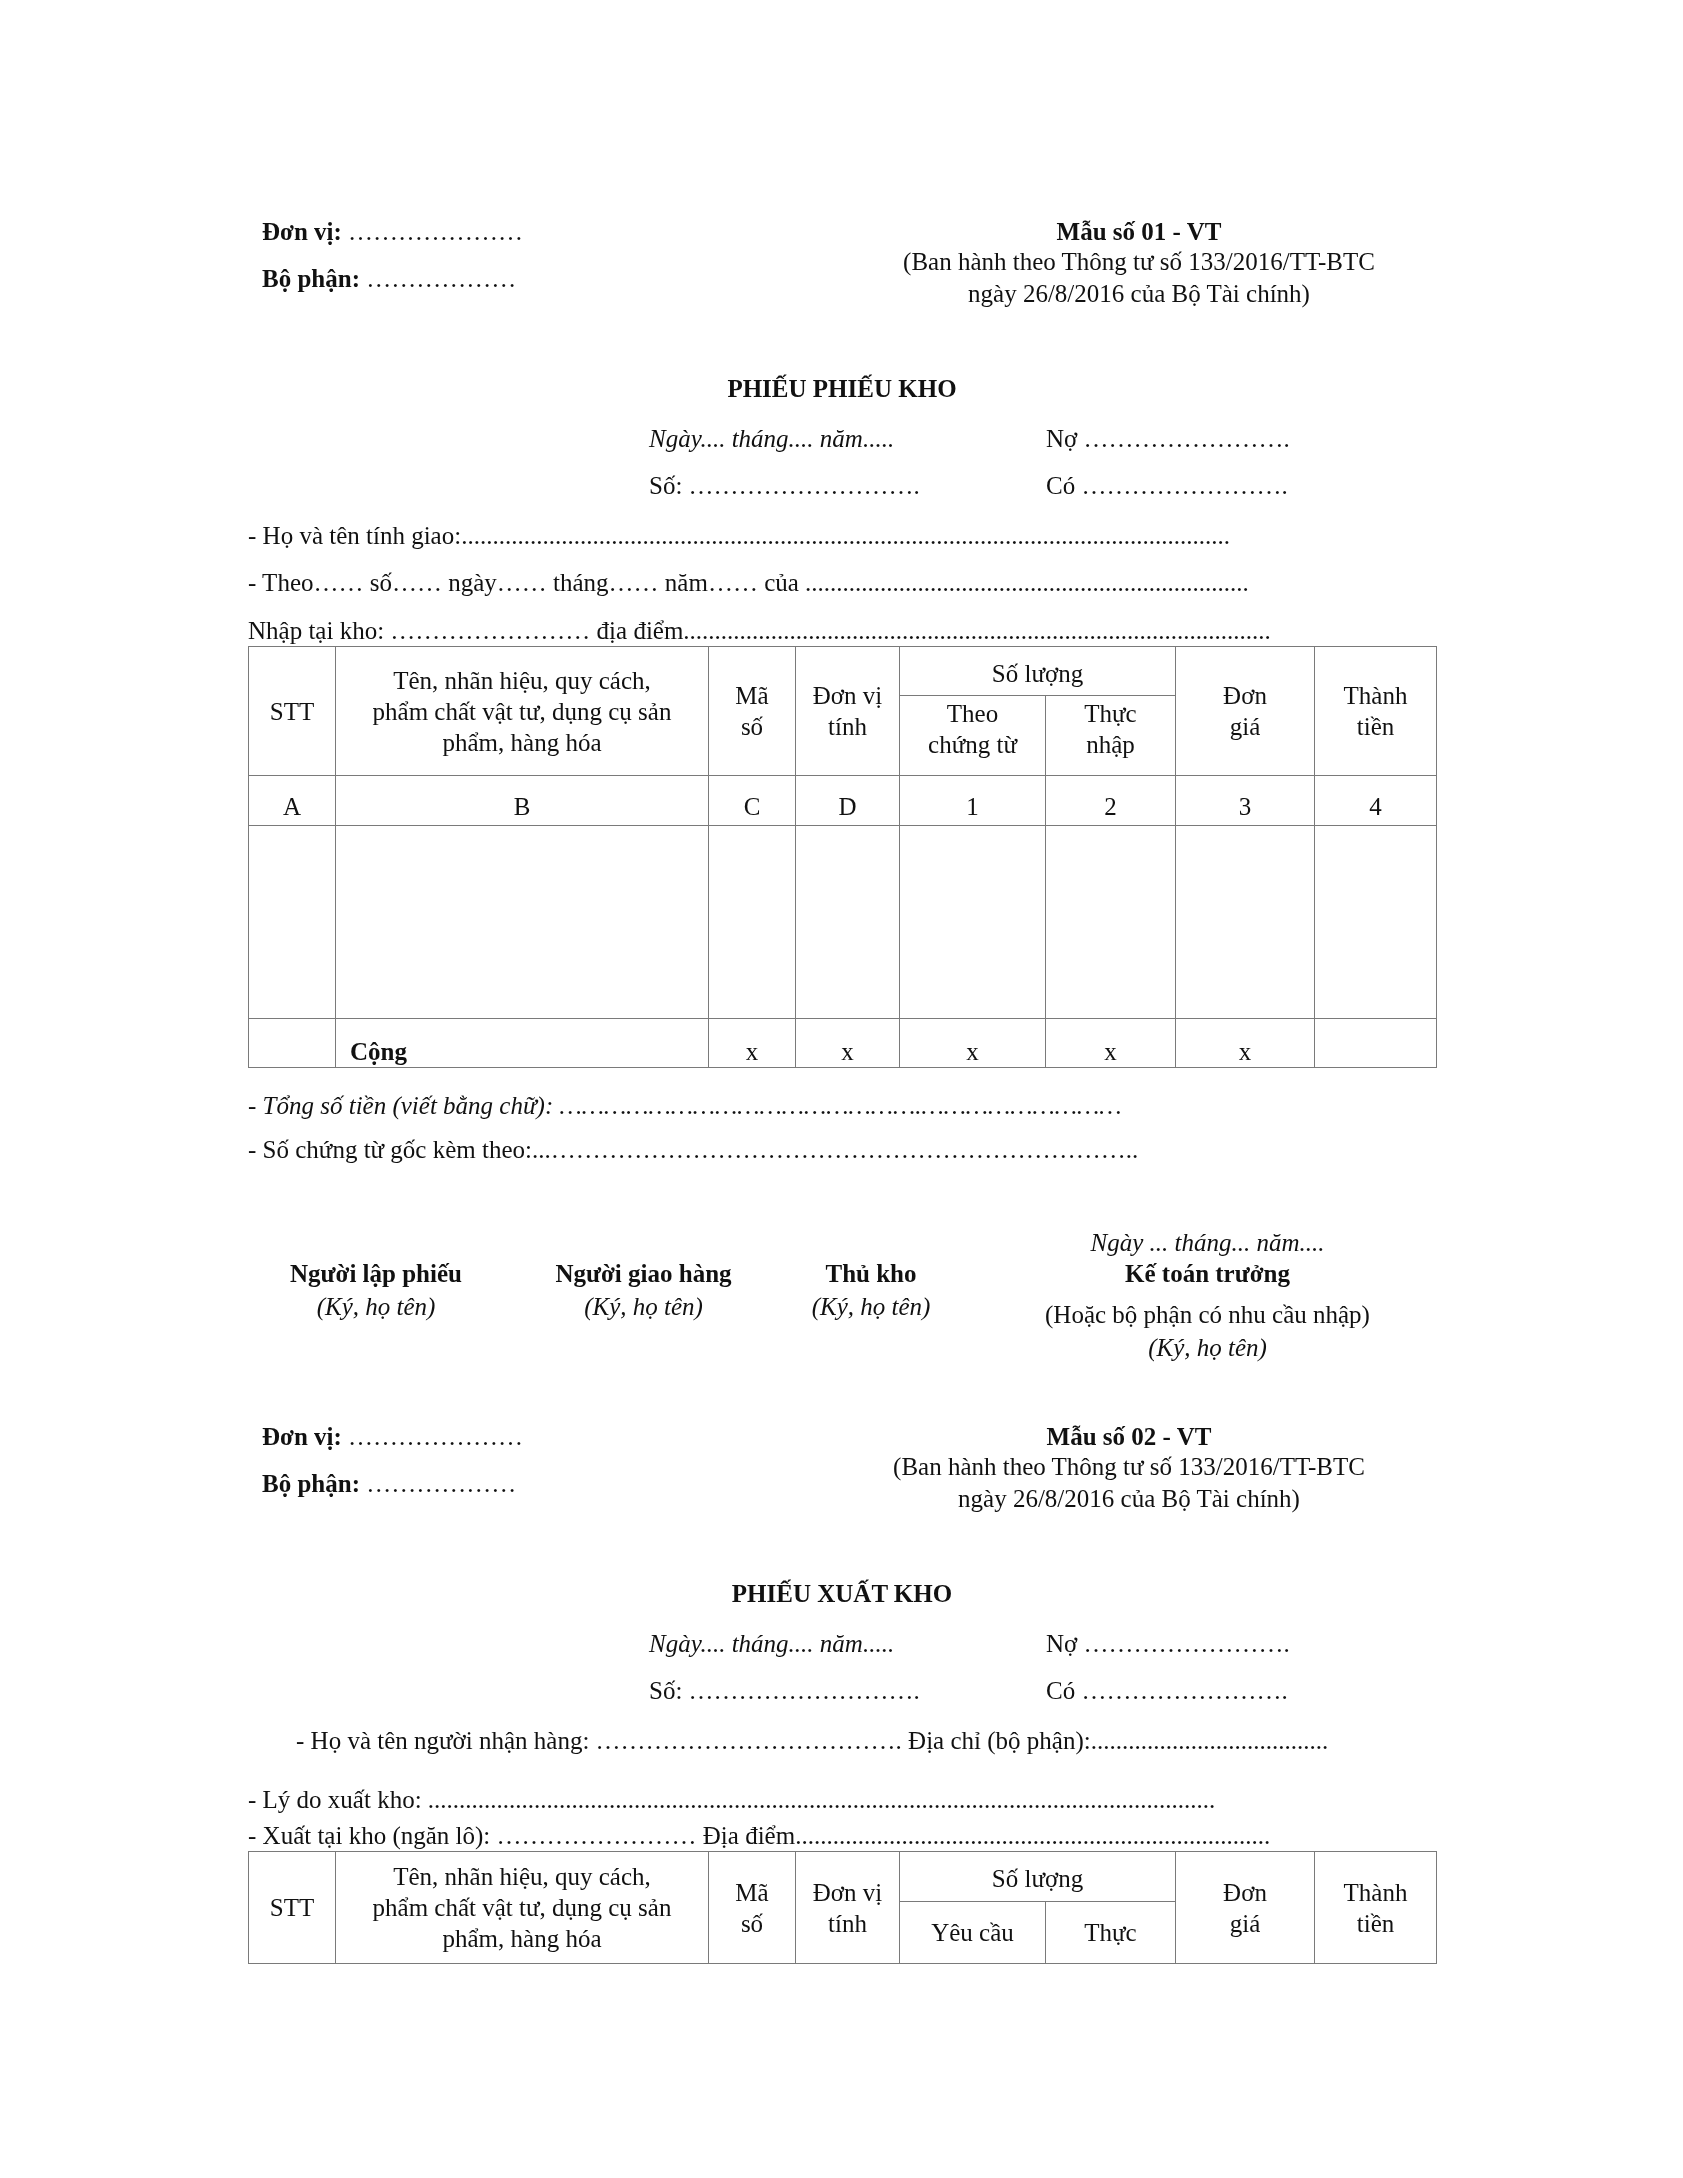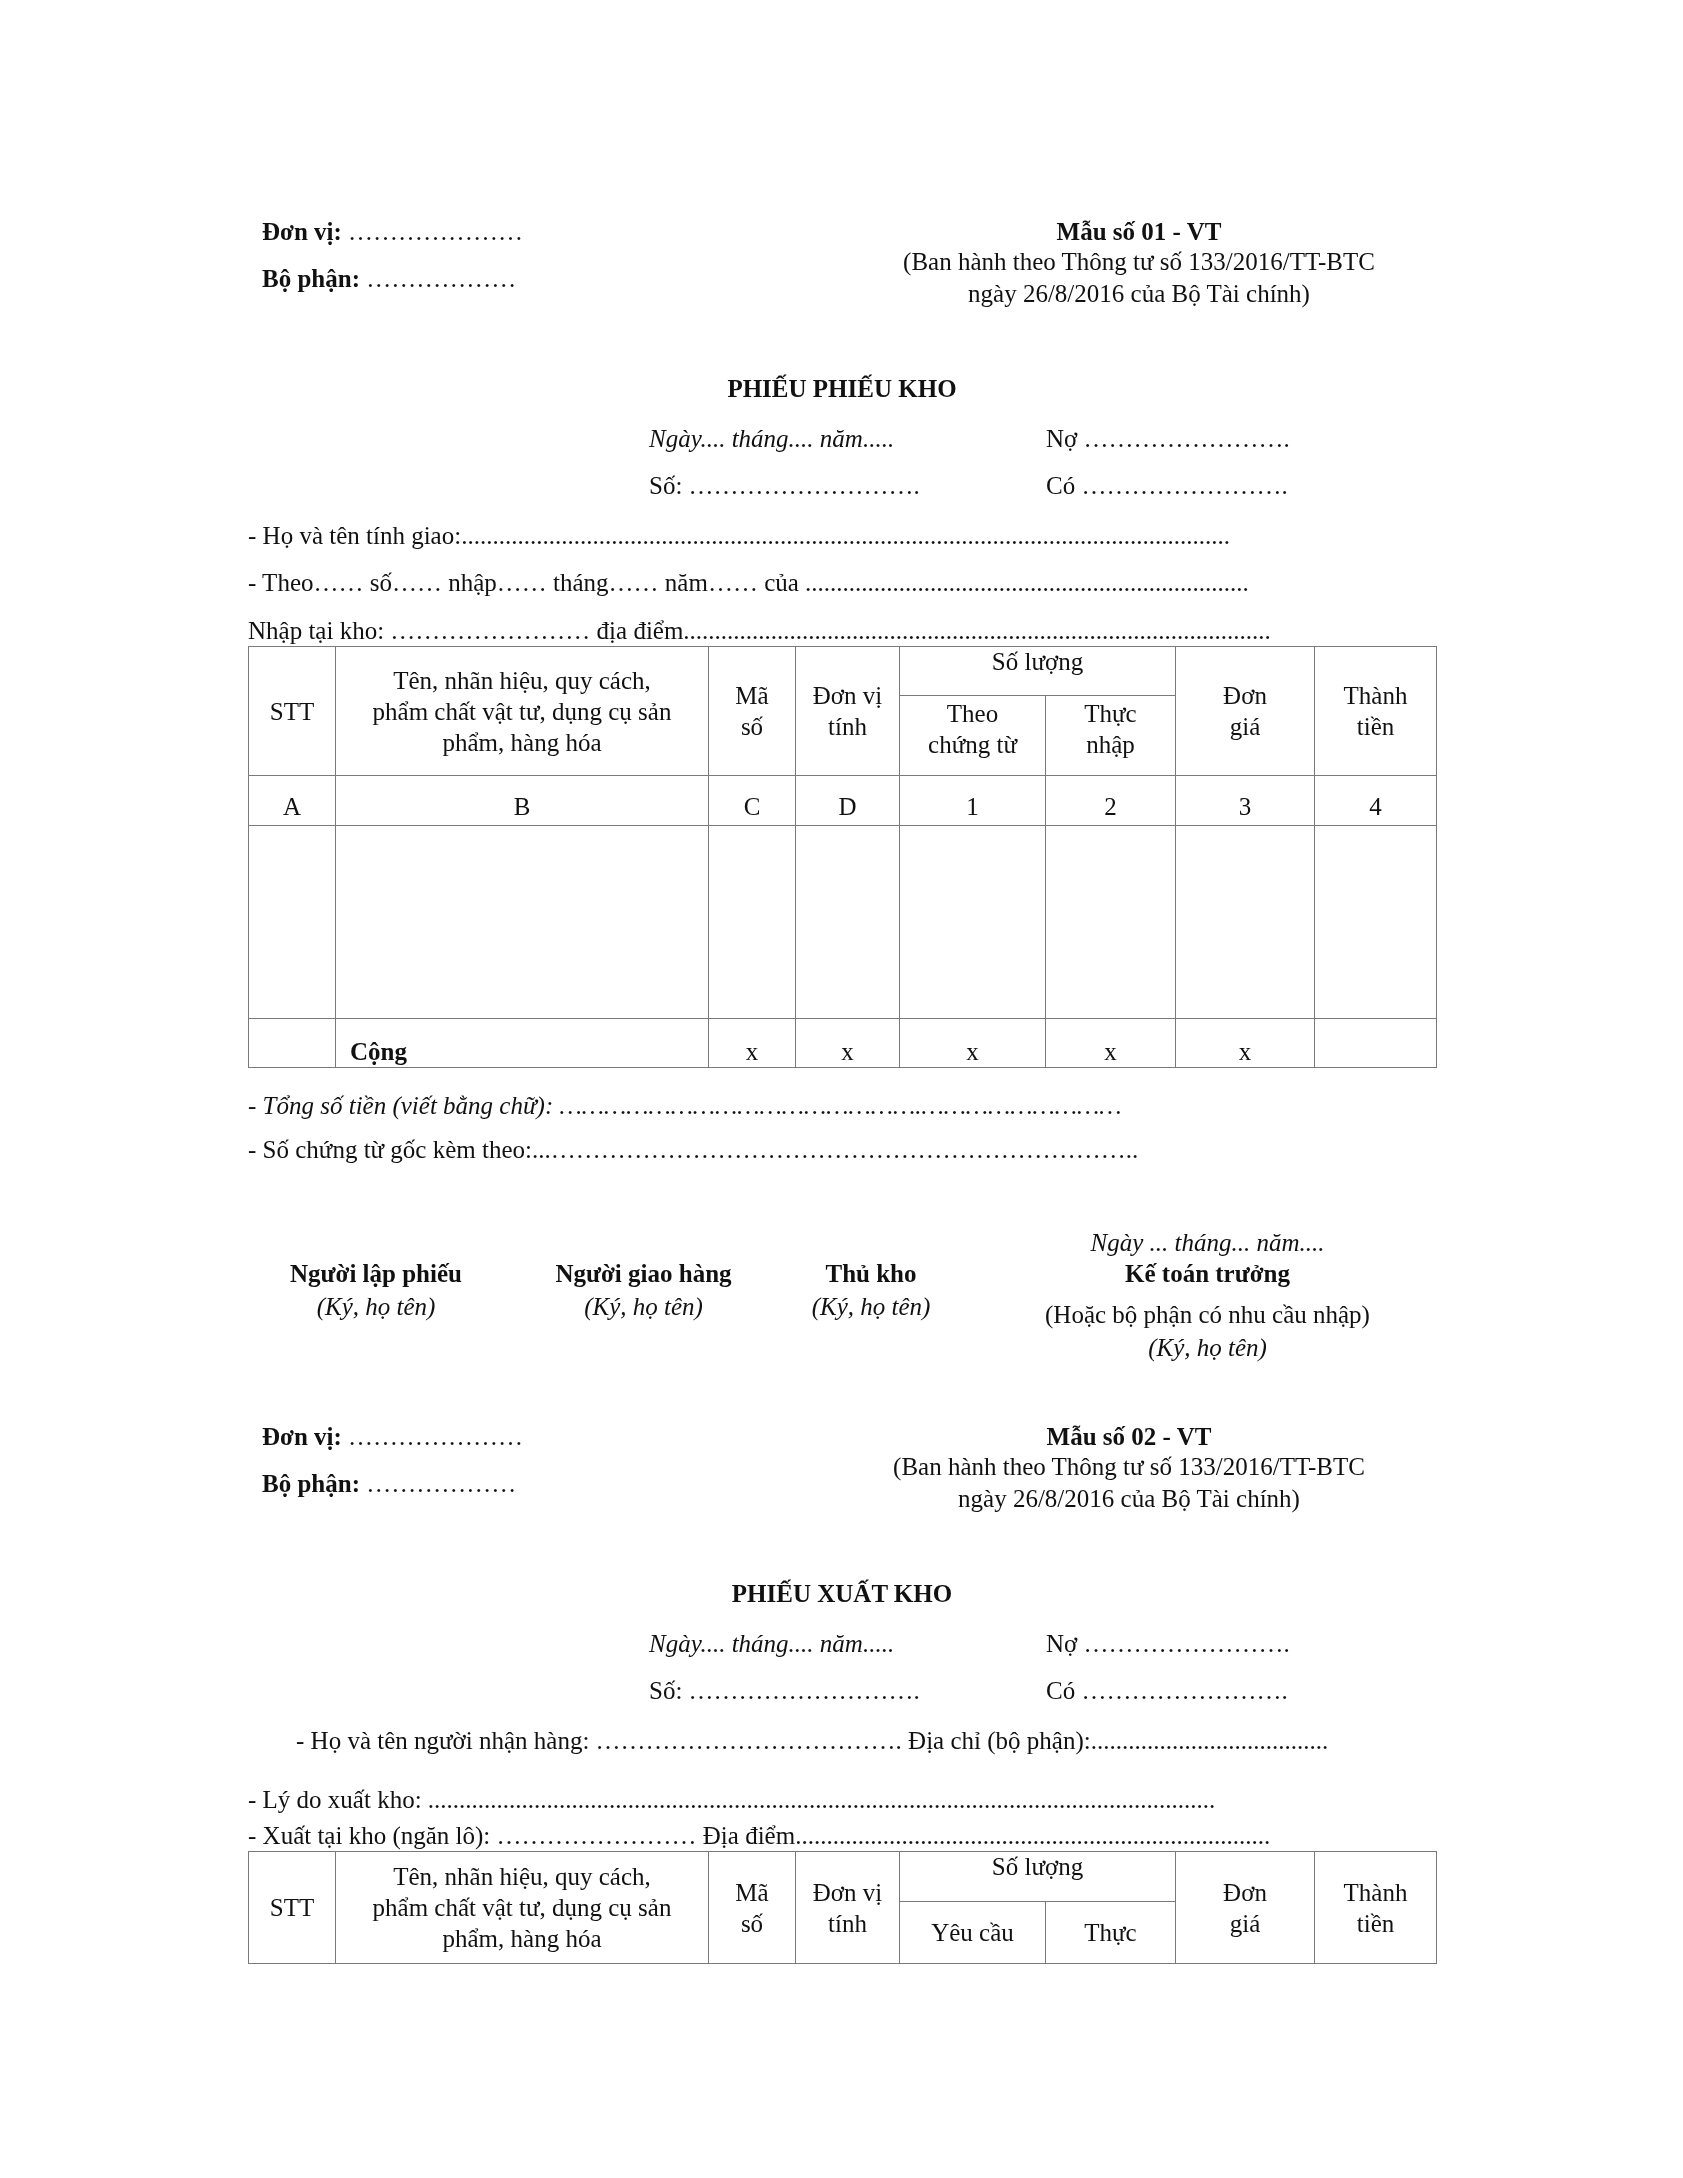--- a/index.html
+++ b/index.html
@@ -9,21 +9,21 @@
   .b { font-weight: bold; }
   .i { font-style: italic; }
   .c { text-align: center; }
 
   table.form { position: absolute; border-collapse: collapse; table-layout: fixed;
                font-family: "Liberation Serif", "DejaVu Serif", serif; font-size: 25px; }
   table.form td { border: 1.5px solid #7a7a7a; text-align: center; padding: 0; line-height: 31px; vertical-align: middle; }
   table.form td.cong { text-align: left; padding-left: 14px; font-weight: bold; vertical-align: bottom; padding-bottom: 0px; }
   table.form td.xcell { vertical-align: bottom; padding-bottom: 0px; }
   table.form td.sub { vertical-align: top; padding-top: 2px; }
-  table.form td.ql { vertical-align: top; padding-top: 0px; line-height: 30px;}
+  table.form td.ql { vertical-align: top; padding-top: 12px; line-height: 30px;}
 </style>
 </head>
 <body>
 
 <div>
 
   <div class="abs" style="left:262px; top:219px;">
     <span class="b">Đơn vị:</span><span> …………………</span>
   </div>
   <div class="abs" style="left:262px; top:266px;">
@@ -41,21 +41,21 @@
   </div>
 
   <div class="abs b c" style="left:644px; width:396px; top:376px;">PHIẾU PHIẾU KHO</div>
 
   <div class="abs i" style="left:649px; top:426px;">Ngày.... tháng.... năm.....</div>
   <div class="abs" style="left:1046px; top:426px;">Nợ …………………….</div>
   <div class="abs" style="left:649px; top:473px;">Số: ……………………….</div>
   <div class="abs" style="left:1046px; top:473px;">Có …………………….</div>
 
   <div class="abs" style="left:248px; top:523px;">- Họ và tên tính giao:...........................................................................................................................</div>
-  <div class="abs" style="left:248px; top:570px;">- Theo…… số…… nhập…… tháng…… năm…… của .......................................................................</div>
+  <div class="abs" style="left:248px; top:570px;">- Theo…… số…… ngày…… tháng…… năm…… của .......................................................................</div>
   <div class="abs" style="left:248px; top:618px;">Nhập tại kho: …………………… địa điểm..............................................................................................</div>
 
   <table class="form" style="left:248px; top:646px; width:1187px;">
     <colgroup>
       <col style="width:87px">
         <col style="width:373px">
         <col style="width:87px">
         <col style="width:104px">
       <col style="width:146px">
         <col style="width:130px">

